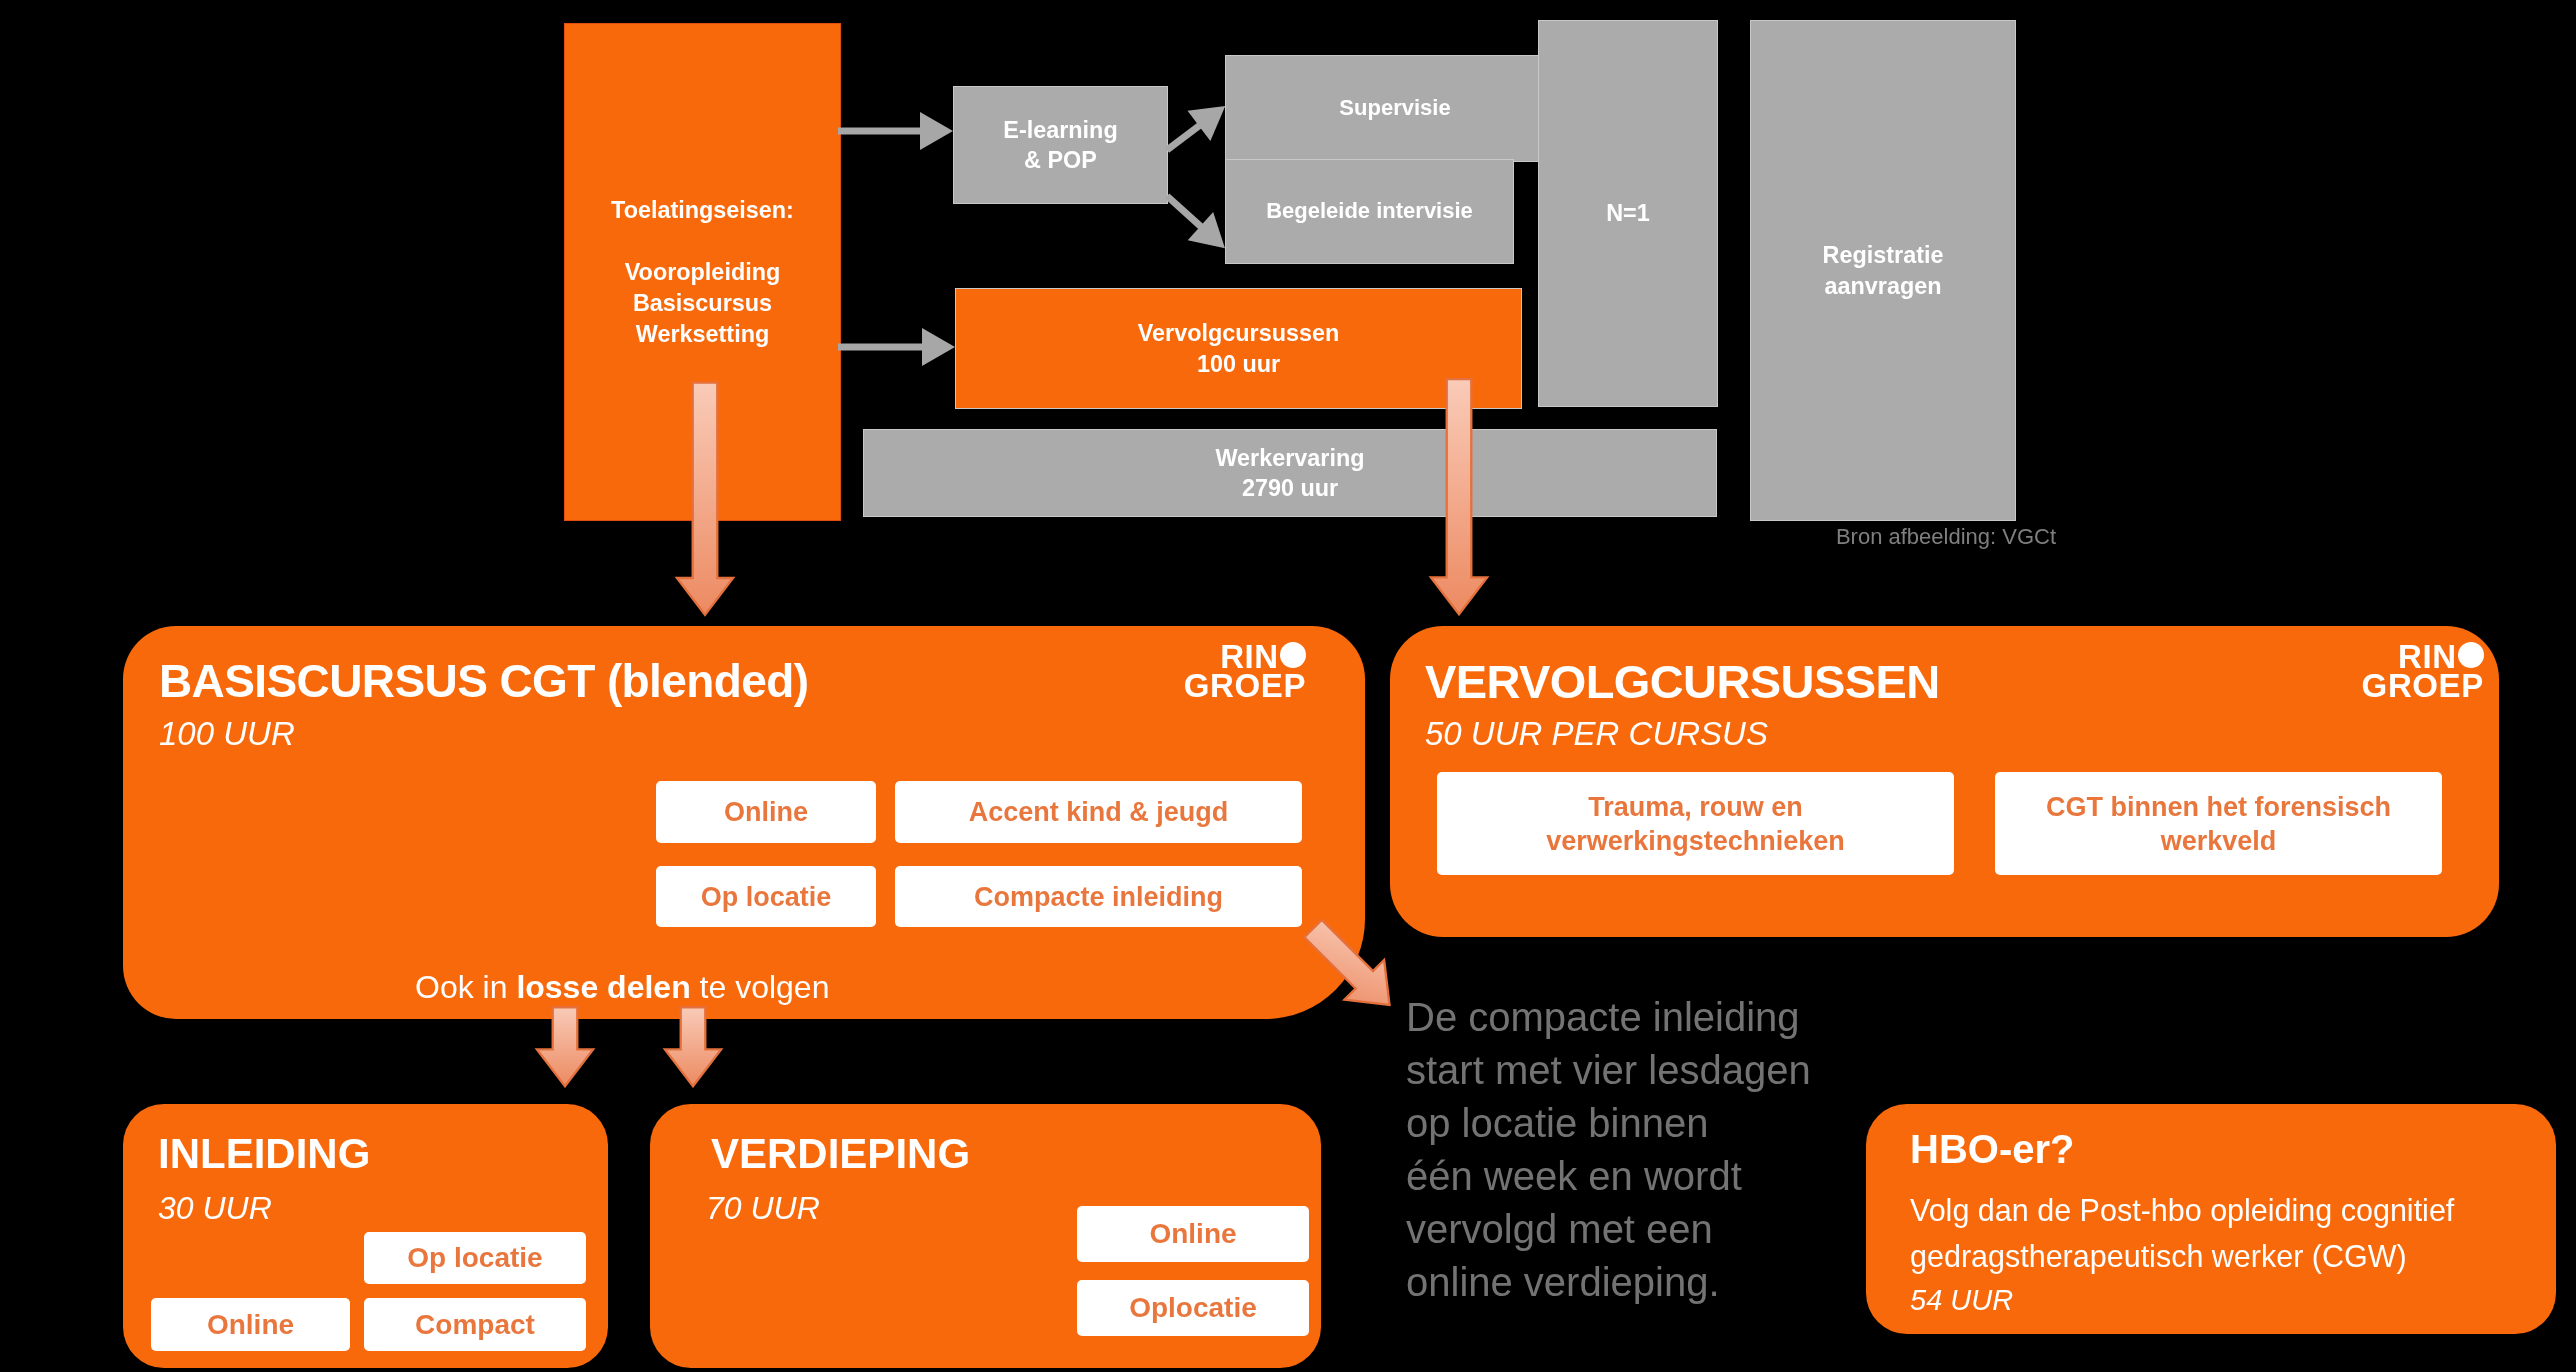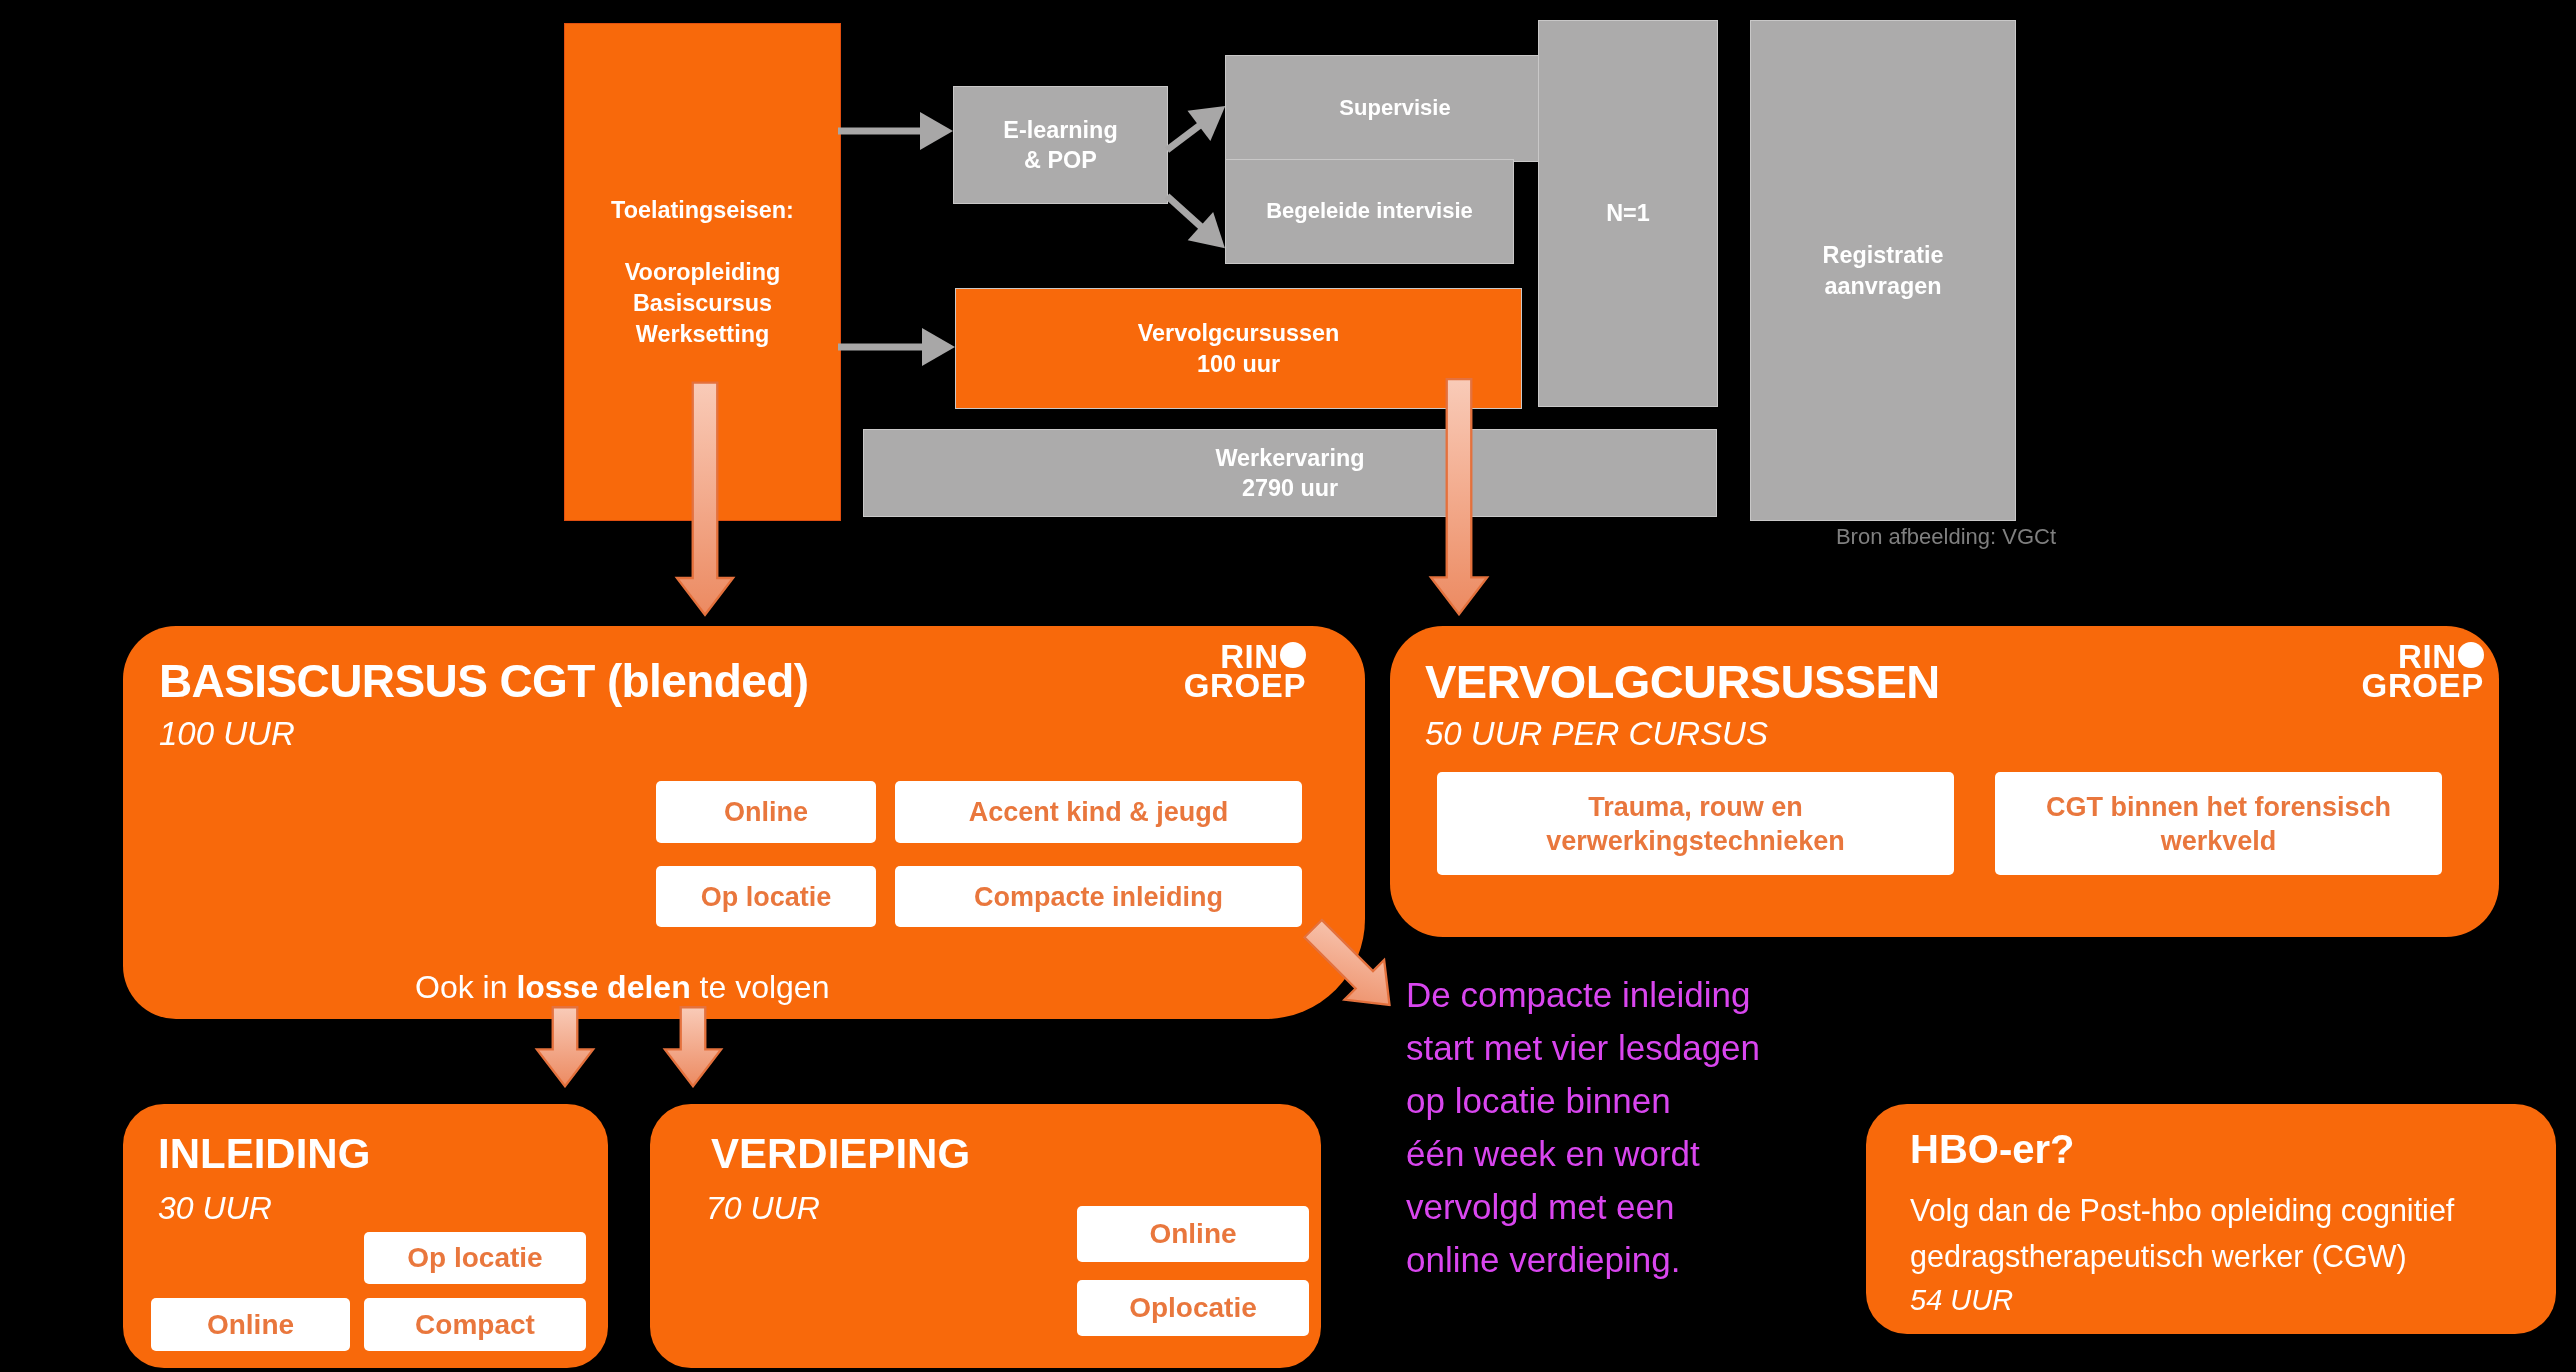--- a/index.html
+++ b/index.html
@@ -39,21 +39,21 @@
   .wbtn{
     position:absolute;background:#FFFFFF;border-radius:5px;color:#E9773D;font-weight:bold;
     font-size:27px;line-height:34px;display:flex;flex-direction:column;align-items:center;justify-content:center;
     text-align:left;box-sizing:border-box;
   }
   .wbtn-sm{font-size:28px;}
   .logo{position:absolute;text-align:right;color:#FFFFFF;font-weight:bold;font-size:33px;line-height:29px;letter-spacing:0.6px;}
   .logo .dot{display:inline-block;width:26px;height:26px;border-radius:50%;background:#FFFFFF;vertical-align:baseline;margin-left:1.2px;}
   .note{position:absolute;font-size:32px;color:#FFFFFF;white-space:nowrap;}
   .note b{font-weight:bold;}
-  .annotation{position:absolute;left:1406px;top:968px;color:#d946ef;font-size:35px;line-height:53px;white-space:nowrap;}
+  .annotation{position:absolute;left:1406px;top:991px;color:#737373;font-size:40px;line-height:53px;white-space:nowrap;}
   .hbo-line{position:absolute;font-size:30.5px;font-weight:normal;white-space:nowrap;}
   .svg-arrow{position:absolute;}
 </style>
 </head>
 <body>
 
 <div id="stage">
 
   <div class="obox" id="box-toelatingseisen" style="left:564px;top:23px;width:277px;height:498px;">
     <div>Toelatingseisen:</div>

